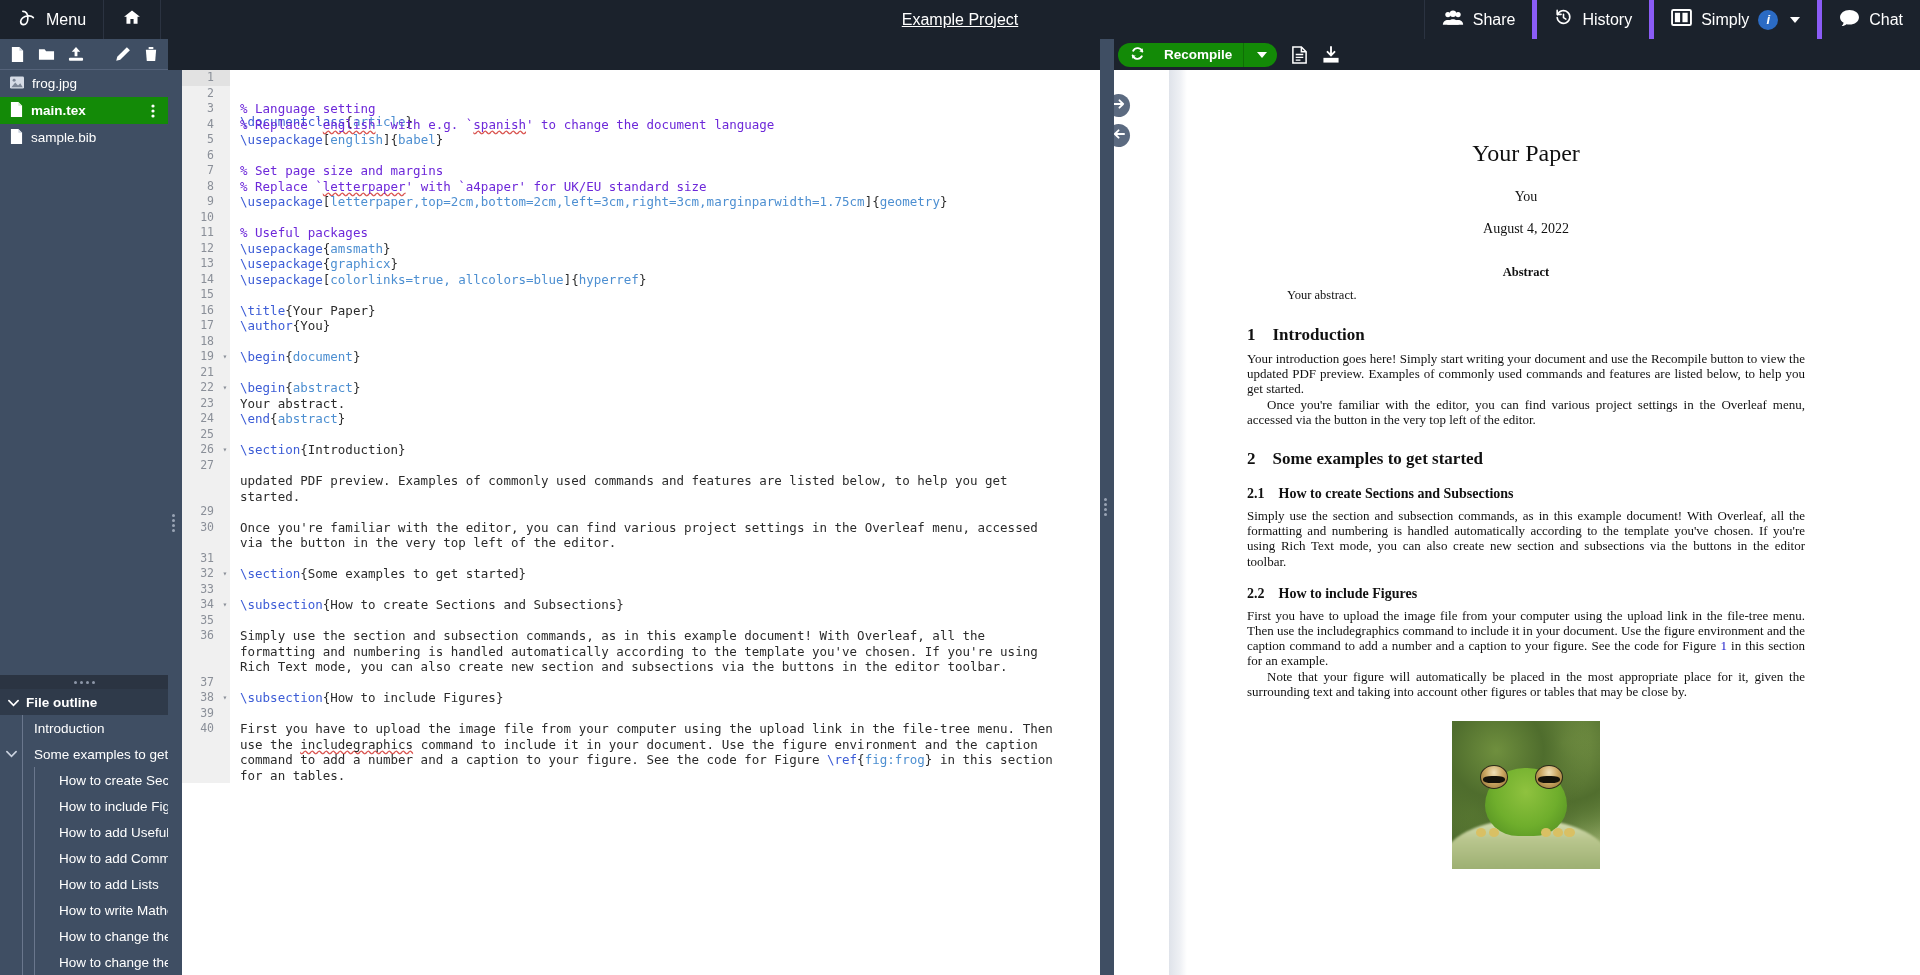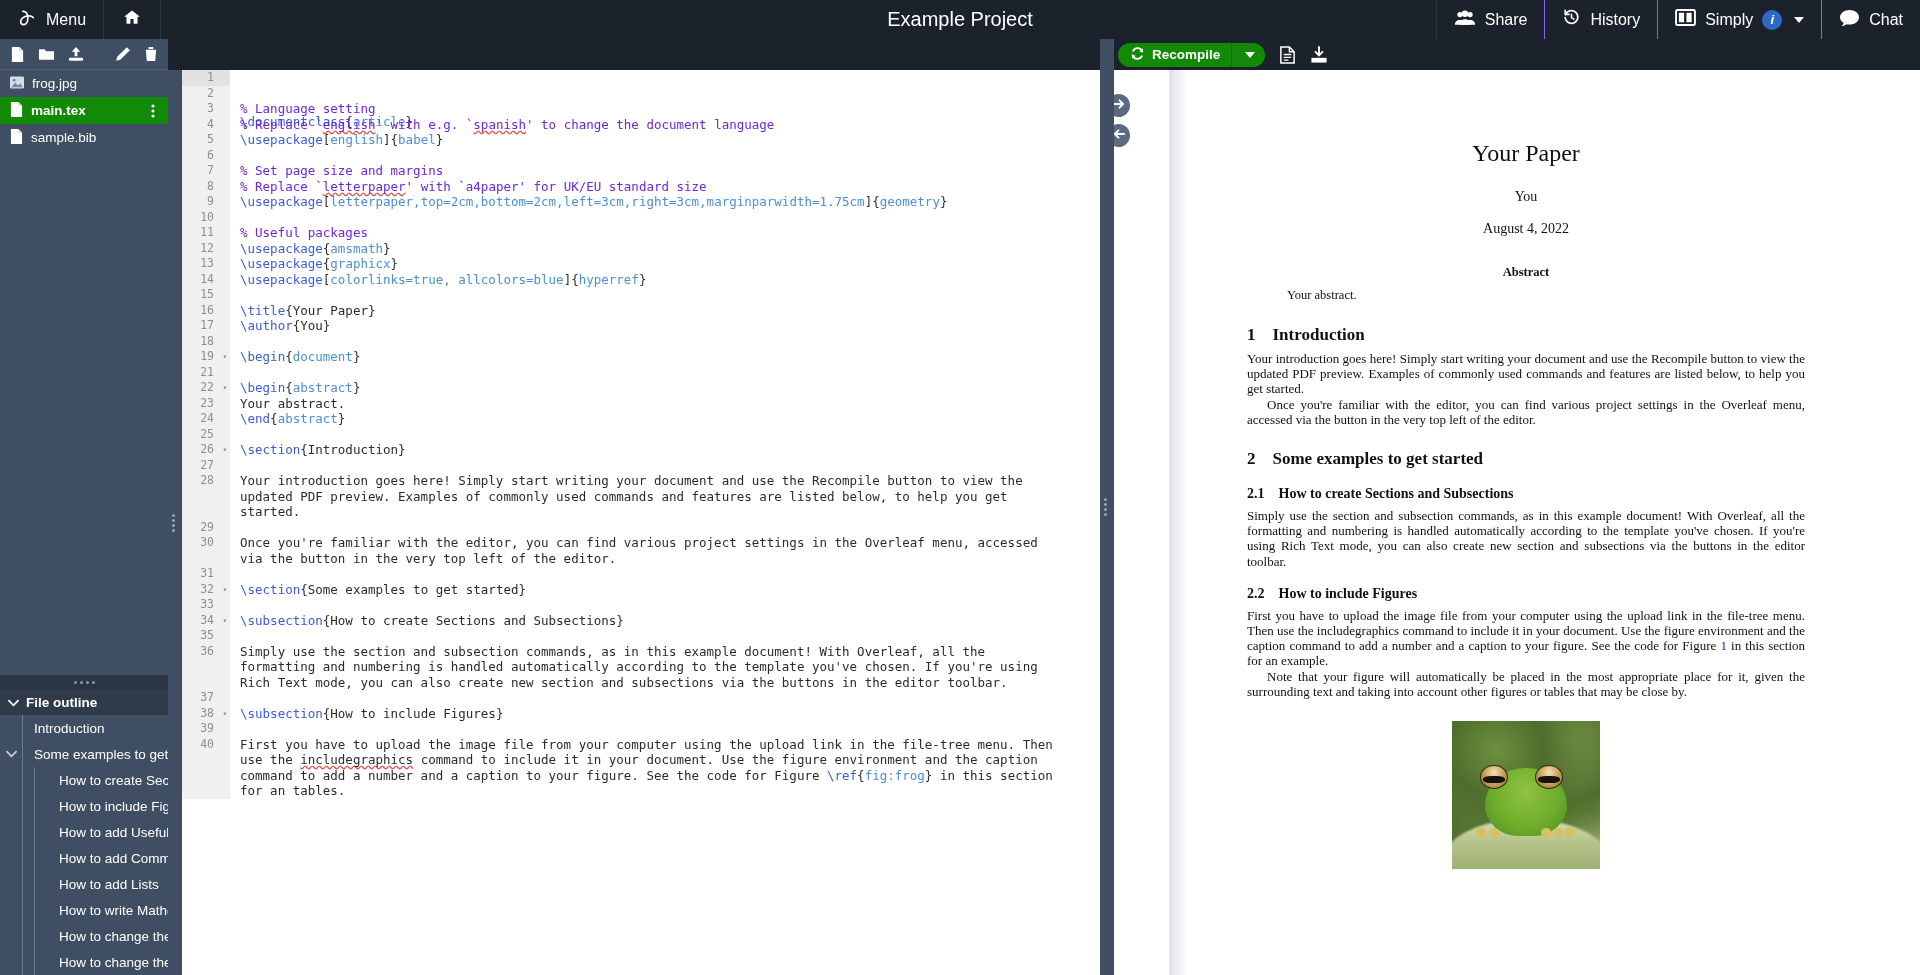--- a/index.html
+++ b/index.html
@@ -19,24 +19,24 @@
   }
   .nav-btn {
     display: flex; align-items: center; gap: 9px;
     padding: 0 17px; color: #fff; font-size: 16px;
     border-right: 1px solid #2b3341; cursor: pointer;
   }
   .nav-btn.home { padding: 0 18px; }
   .proj-title {
     position: absolute; left: 0; right: 0; top: 0; height: 39px;
     display: flex; align-items: center; justify-content: center;
-    font-size: 20px; color: #fff; pointer-events: none;
+    font-size: 16px; color: #fff; pointer-events: none; text-decoration: underline;
   }
   .nav-right { margin-left: auto; display: flex; align-items: stretch; z-index: 2; }
-  .nav-right .nav-btn { border-right: none; border-left: 1px solid #8b5cf6; }
+  .nav-right .nav-btn { border-right: none; border-left: 5px solid #8b5cf6; }
   .nav-right .nav-btn:first-child { border-left: 1px solid #2b3341; }
   .badge-i {
     width: 20px; height: 20px; border-radius: 50%; background: #2b6bc4;
     color: #fff; font-size: 13px; font-style: italic; font-weight: bold;
     display: inline-flex; align-items: center; justify-content: center;
   }
   .caret-down {
     width: 0; height: 0; border-left: 5px solid transparent;
     border-right: 5px solid transparent; border-top: 6px solid #fff;
     display: inline-block; margin-left: 3px;
@@ -125,21 +125,21 @@
   .pdfcol { width: 806px; flex: 0 0 806px; display: flex; flex-direction: column; min-width: 0; background: #fff; }
   .pdf-toolbar {
     height: 31px; flex: 0 0 31px; background: #1b222c; display: flex;
     align-items: center; gap: 0; padding-left: 0;
   }
   .recompile {
     height: 24px; background: #138a07; color: #fff; border-radius: 13px;
     display: flex; align-items: center; font-size: 13.5px; font-weight: bold;
     cursor: pointer; overflow: hidden; margin-left: 4px;
   }
-  .recompile .rc-main { display: flex; align-items: center; gap: 7px; padding: 0 11px 0 12px; text-align: right; }
+  .recompile .rc-main { display: flex; align-items: center; gap: 19px; padding: 0 11px 0 12px; text-align: right; }
   .recompile .rc-split { width: 1px; height: 24px; background: #0f6f05; }
   .recompile .rc-caret { padding: 0 10px; display: flex; align-items: center; }
   .pdf-tb-icon { color: #fff; margin-left: 14px; cursor: pointer; display: inline-flex; }
   .pdf-view {
     flex: 1 1 auto; background: #fff; overflow: hidden; position: relative;
     display: flex; justify-content: center; border-radius: 20px;
   }
   .page {
     width: 678px; background: #fff; padding: 36px 60px 0 60px;
     font-family: "Liberation Serif", serif; color: #111;
@@ -477,21 +477,20 @@
             <div class="cline"><span class="lnum">17</span><span class="fold"></span><span class="ctext"><span class="k-cmd">\author</span><span class="k-plain">{You}</span></span></div>
             <div class="cline"><span class="lnum">18</span><span class="fold"></span><span class="ctext"></span></div>
             <div class="cline"><span class="lnum">19</span><span class="fold">▾</span><span class="ctext"><span class="k-cmd">\begin</span><span class="k-br">{</span><span class="k-arg">document</span><span class="k-br">}</span></span></div>
             <div class="cline"><span class="lnum">21</span><span class="fold"></span><span class="ctext"></span></div>
             <div class="cline"><span class="lnum">22</span><span class="fold">▾</span><span class="ctext"><span class="k-cmd">\begin</span><span class="k-br">{</span><span class="k-arg">abstract</span><span class="k-br">}</span></span></div>
             <div class="cline"><span class="lnum">23</span><span class="fold"></span><span class="ctext"><span class="k-plain">Your abstract.</span></span></div>
             <div class="cline"><span class="lnum">24</span><span class="fold"></span><span class="ctext"><span class="k-cmd">\end</span><span class="k-br">{</span><span class="k-arg">abstract</span><span class="k-br">}</span></span></div>
             <div class="cline"><span class="lnum">25</span><span class="fold"></span><span class="ctext"></span></div>
             <div class="cline"><span class="lnum">26</span><span class="fold">▾</span><span class="ctext"><span class="k-cmd">\section</span><span class="k-plain">{Introduction}</span></span></div>
             <div class="cline"><span class="lnum">27</span><span class="fold"></span><span class="ctext"></span></div>
-            <div class="cline"><span class="lnum">28</span><span class="fold"></span><span class="ctext"><span class="k-plain">Your introduction goes here! Simply start writing your document and use the Recompile button to view the</span></span></div>
             <div class="cline"><span class="lnum"></span><span class="fold"></span><span class="ctext"><span class="k-plain">updated PDF preview. Examples of commonly used commands and features are listed below, to help you get</span></span></div>
             <div class="cline"><span class="lnum"></span><span class="fold"></span><span class="ctext"><span class="k-plain">started.</span></span></div>
             <div class="cline"><span class="lnum">29</span><span class="fold"></span><span class="ctext"></span></div>
             <div class="cline"><span class="lnum">30</span><span class="fold"></span><span class="ctext"><span class="k-plain">Once you're familiar with the editor, you can find various project settings in the Overleaf menu, accessed</span></span></div>
             <div class="cline"><span class="lnum"></span><span class="fold"></span><span class="ctext"><span class="k-plain">via the button in the very top left of the editor.</span></span></div>
             <div class="cline"><span class="lnum">31</span><span class="fold"></span><span class="ctext"></span></div>
             <div class="cline"><span class="lnum">32</span><span class="fold">▾</span><span class="ctext"><span class="k-cmd">\section</span><span class="k-plain">{Some examples to get started}</span></span></div>
             <div class="cline"><span class="lnum">33</span><span class="fold"></span><span class="ctext"></span></div>
             <div class="cline"><span class="lnum">34</span><span class="fold">▾</span><span class="ctext"><span class="k-cmd">\subsection</span><span class="k-plain">{How to create Sections and Subsections}</span></span></div>
             <div class="cline"><span class="lnum">35</span><span class="fold"></span><span class="ctext"></span></div>

